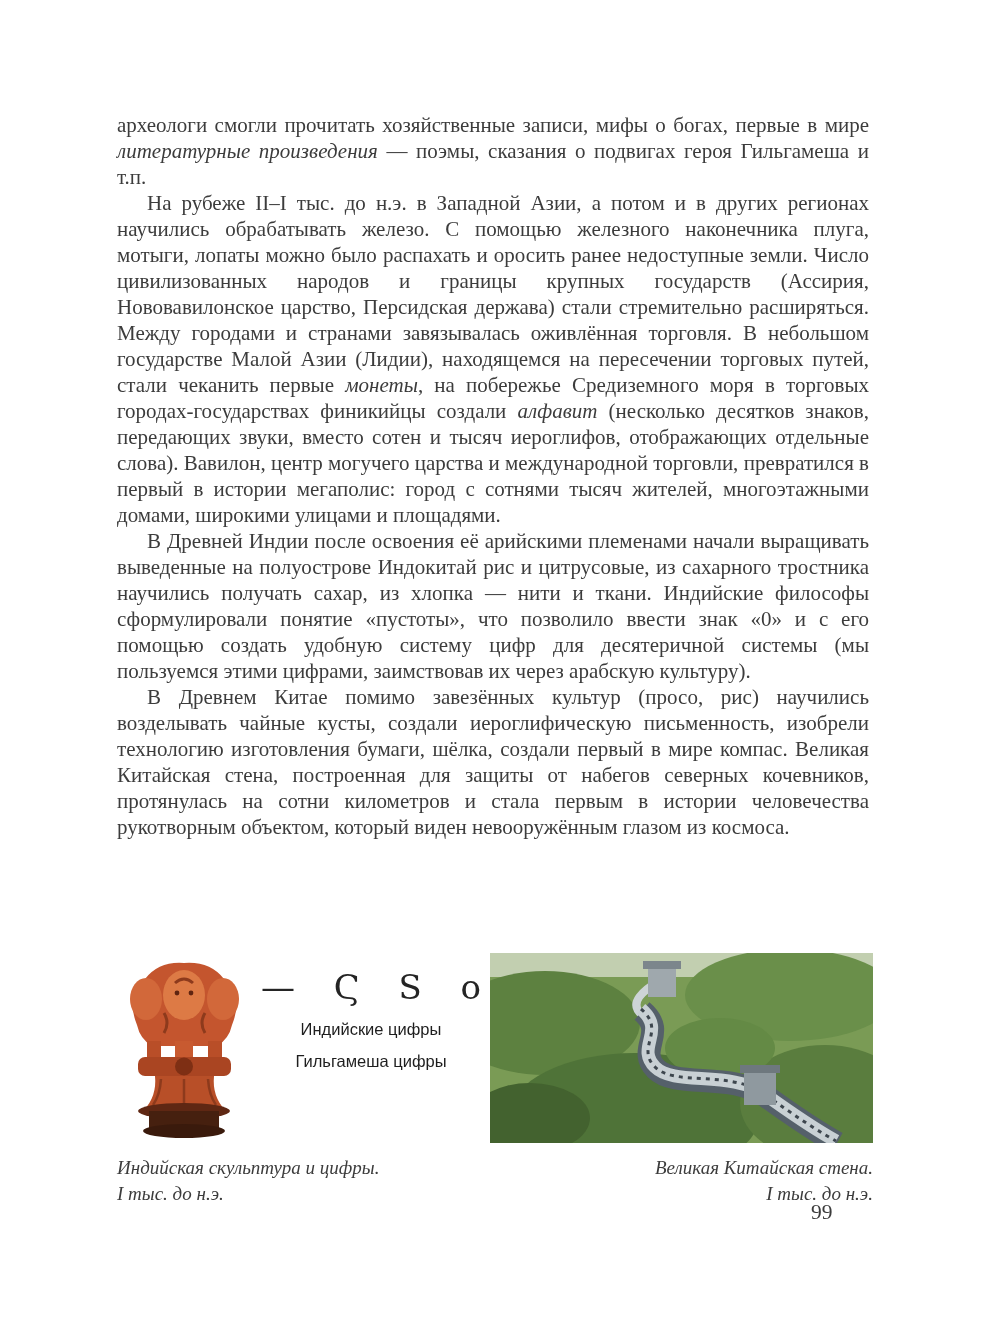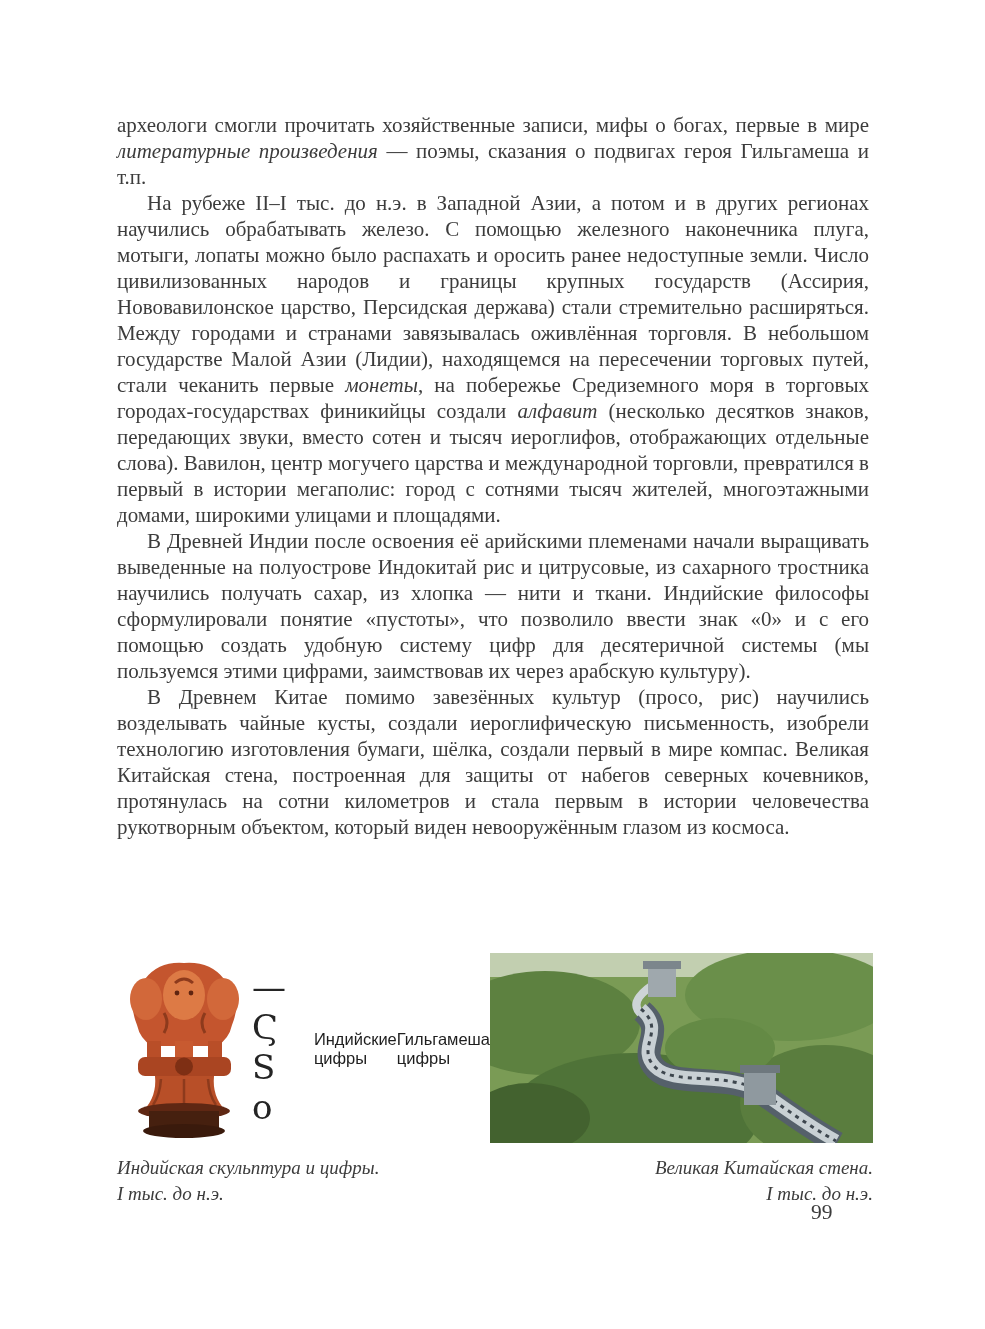--- a/index.html
+++ b/index.html
@@ -36,36 +36,36 @@
   }
   .fig-left {
     width: 373px;
     display: flex;
     align-items: flex-start;
   }
   .sculpture { width: 135px; height: 190px; flex: 0 0 auto; }
   .numerals {
     flex: 1;
     display: flex;
-    flex-direction: row;
+    flex-direction: column;
     align-items: center;
     padding-top: 14px;
   }
   .digits {
     font-size: 34px;
     color: #242424;
     word-spacing: 28px;
     font-family: "DejaVu Serif", serif;
   }
   .digits.modern { font-size: 37px; margin-top: 24px; }
   .digits-label {
     font-family: "Liberation Sans", sans-serif;
     font-size: 16.5px;
     color: #1e1e1e;
-    margin-top: 4px;
+    margin-top: 13px;
   }
   .fig-right { width: 383px; height: 190px; overflow: hidden; }
   .fig-right svg { display: block; }
 
   .captions {
     position: absolute;
     left: 117px;
     top: 1155px;
     width: 756px;
     display: flex;

